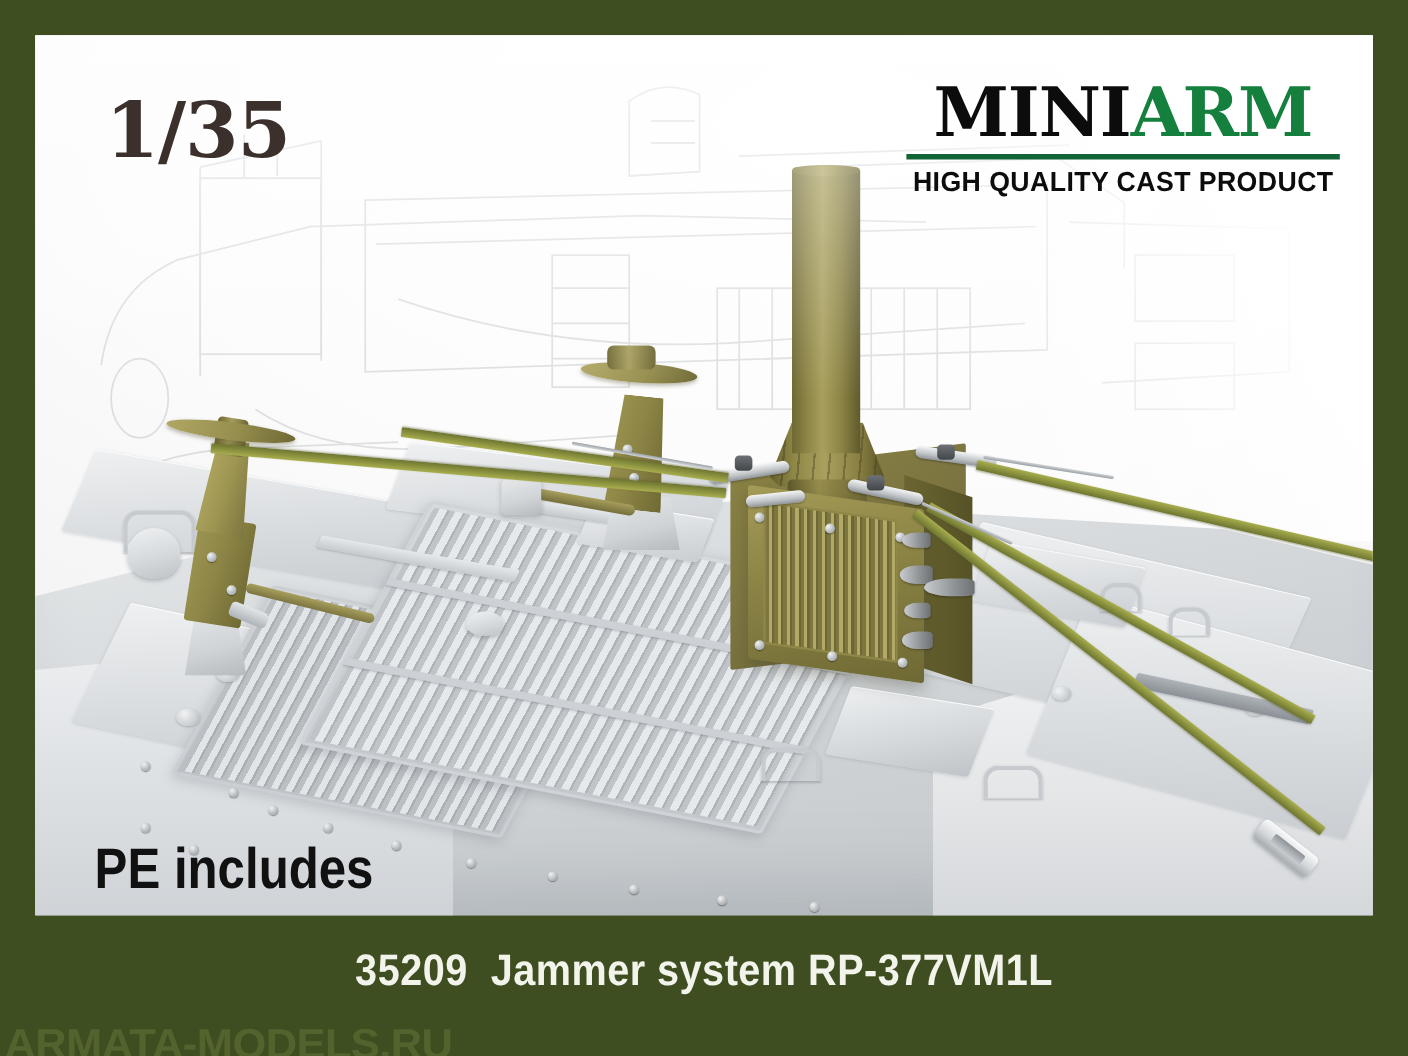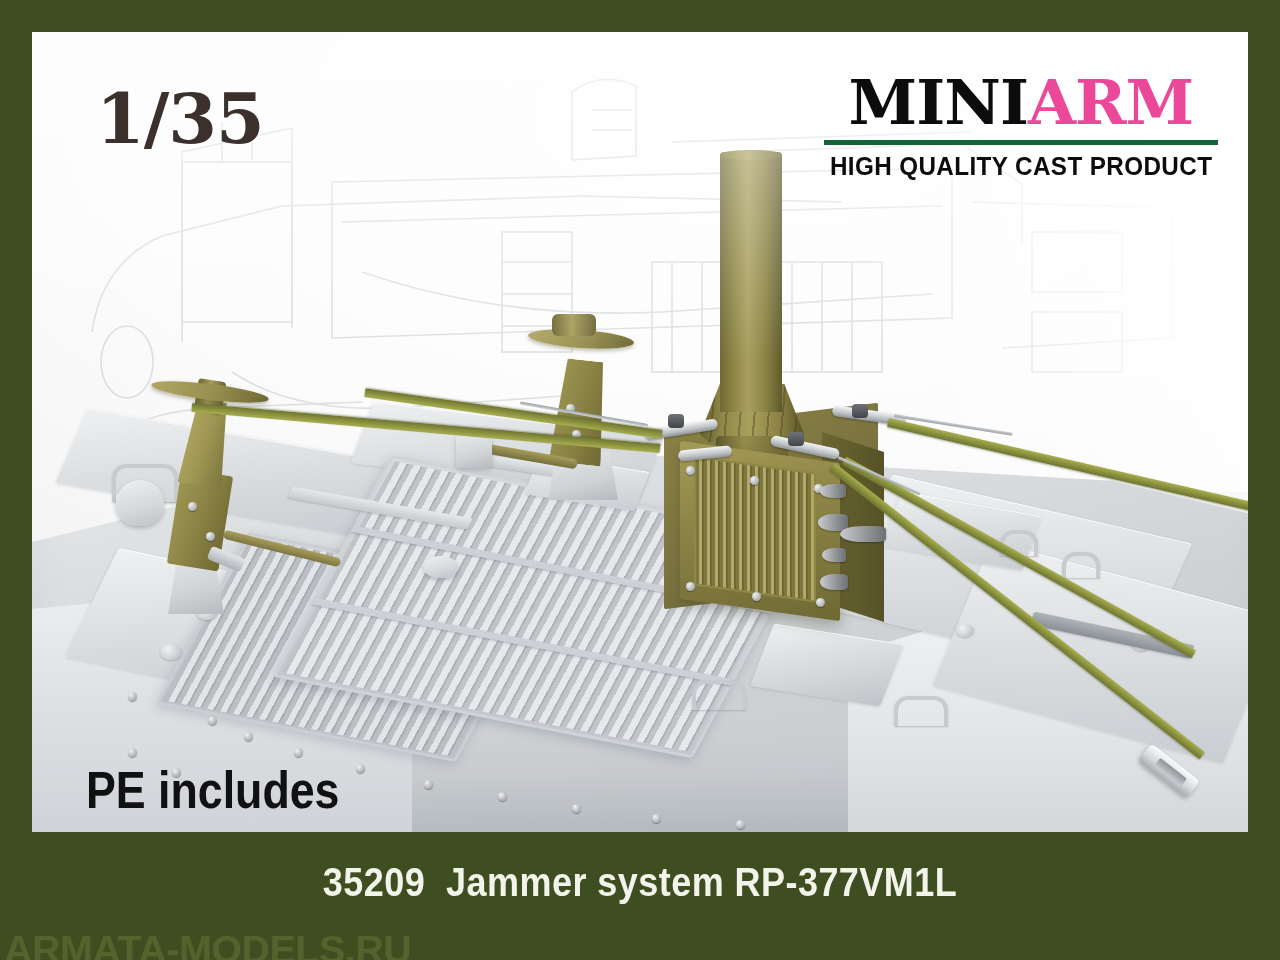--- a/index.html
+++ b/index.html
@@ -289,21 +289,21 @@
   }
 
   
   .logo{position:absolute;right:30px;top:40px;text-align:center;}
   .logo-word{
     font-family:"DejaVu Serif","Liberation Serif",serif;
     font-weight:bold;font-size:62px;line-height:1;letter-spacing:-1px;
     white-space:nowrap;
   }
   .logo-word .mini{color:#0c0c0c;margin-top:36px;}
-  .logo-word .arm{color:#ec4899;}
+  .logo-word .arm{color:#15803d;}
   .logo-rule{height:5px;background:#14643a;margin:6px 0 7px 0;}
   .logo-sub{
     font-family:"Liberation Sans Narrow","Liberation Sans",sans-serif;
     font-weight:bold;font-size:25px;letter-spacing:.4px;color:#0c0c0c;
     white-space:nowrap;transform:scaleX(.97);
   }
 </style>
 </head>
 <body>
 

